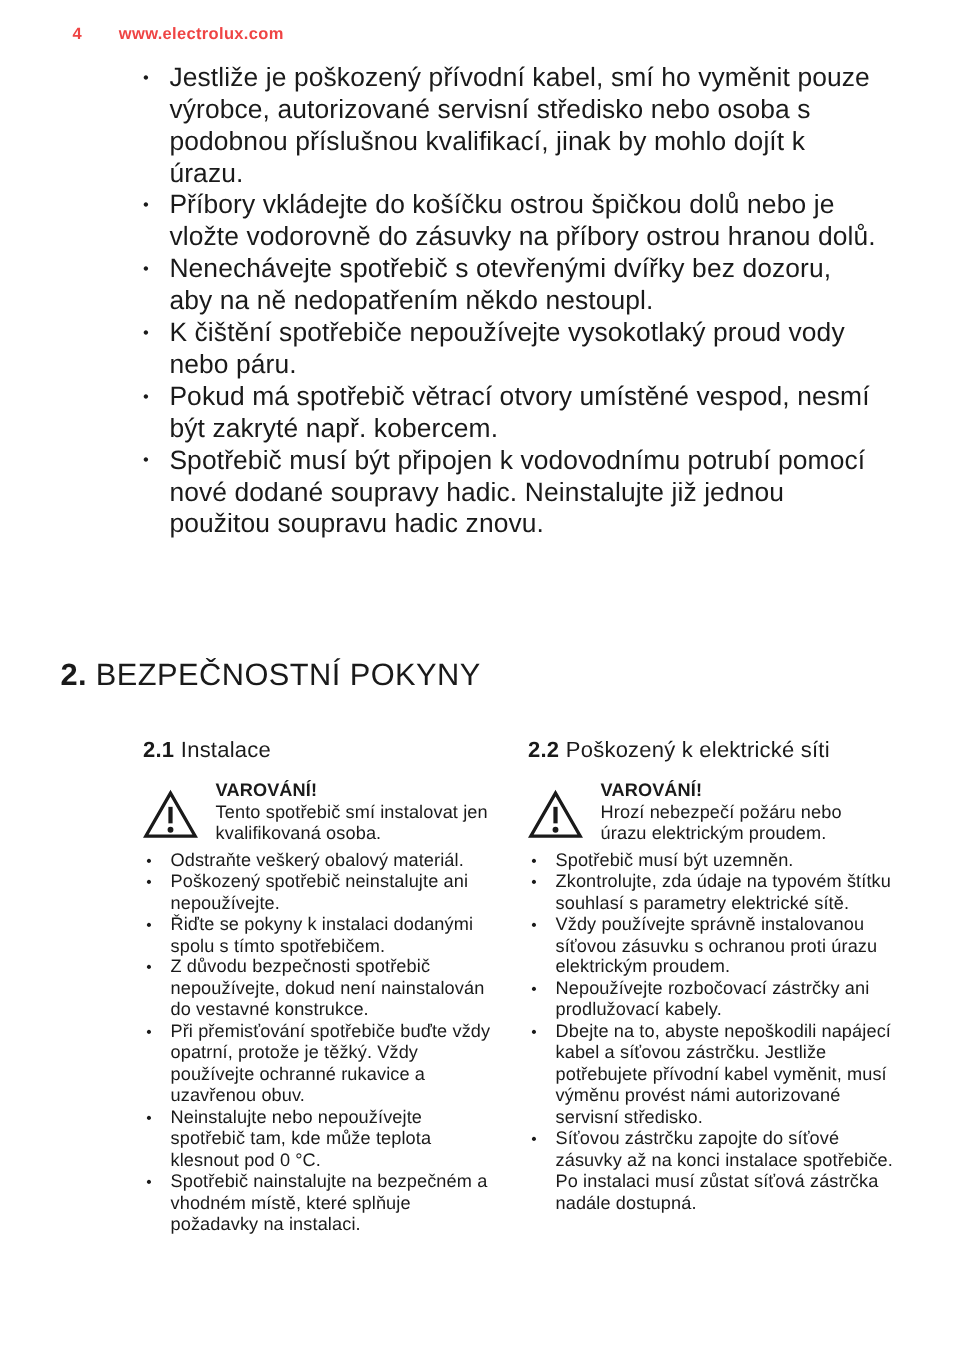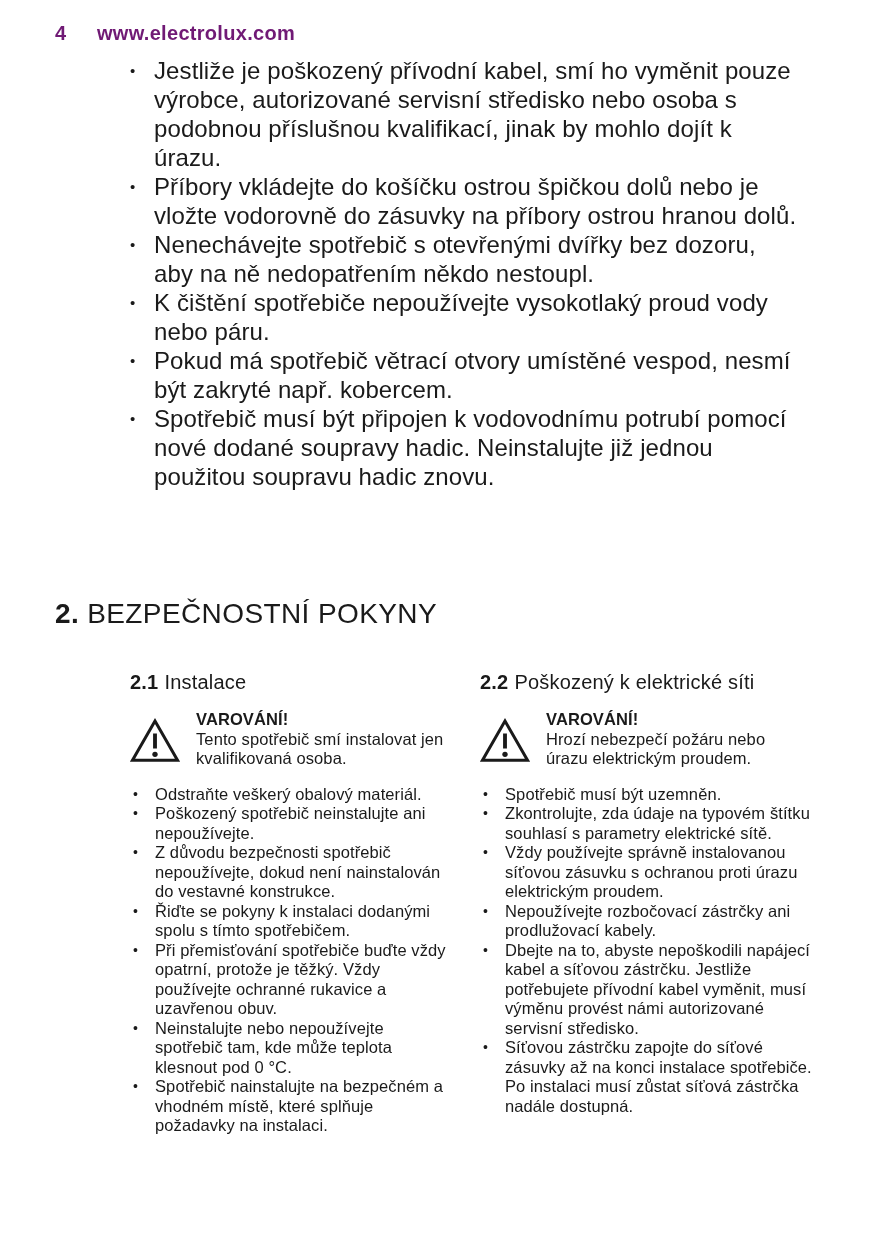--- a/index.html
+++ b/index.html
@@ -13,24 +13,24 @@
     height: 1240px;
     background: #ffffff;
     font-family: "Liberation Sans", sans-serif;
     color: #1a1a1a;
     overflow: hidden;
   }
   
   .page-header {
     position: absolute;
     top: 22px;
-    left: 55px;
-    font-size: 20px;
+    left: 66px;
+    font-size: 15px;
     font-weight: bold;
-    color: #701a75;
+    color: #ef4444;
     letter-spacing: 0.3px;
   }
   .page-header .page-num { display: inline-block; width: 42px; }
   
   .intro-list {
     position: absolute;
     top: 56px;
     left: 128px;
     width: 672px;
     margin: 0;
@@ -98,21 +98,21 @@
   .warn-text {
     margin-left: 16px;
     font-size: 16.5px;
     line-height: 19.5px;
     width: 250px;
     letter-spacing: 0.1px;
   }
   .warn-label { font-weight: bold; }
   
   .col-list {
-    margin: 16px 0 0 0;
+    margin: 4px 0 0 0;
     padding: 0;
     list-style: none;
     font-size: 16.5px;
     line-height: 19.5px;
     letter-spacing: 0.1px;
   }
   .col-list li {
     position: relative;
     padding-left: 25px;
   }
@@ -170,23 +170,23 @@
           <div class="warn-body">Tento spotřebič smí instalovat jen kvalifikovaná osoba.</div>
         </div>
       </div>
 
       <ul class="col-list">
 
           <li><span>Odstraňte veškerý obalový materiál.</span></li>
 
           <li><span>Poškozený spotřebič neinstalujte ani nepoužívejte.</span></li>
 
+          <li><span>Řiďte se pokyny k instalaci dodanými spolu s tímto spotřebičem.</span></li>
+
           <li><span>Z důvodu bezpečnosti spotřebič nepoužívejte, dokud není nainstalován do vestavné konstrukce.</span></li>
-
-          <li><span>Řiďte se pokyny k instalaci dodanými spolu s tímto spotřebičem.</span></li>
 
           <li><span>Při přemisťování spotřebiče buďte vždy opatrní, protože je těžký. Vždy používejte ochranné rukavice a uzavřenou obuv.</span></li>
 
           <li><span>Neinstalujte nebo nepoužívejte spotřebič tam, kde může teplota klesnout pod 0 °C.</span></li>
 
           <li><span>Spotřebič nainstalujte na bezpečném a vhodném místě, které splňuje požadavky na instalaci.</span></li>
         </ul>
     </section>
 
     <section class="col col-right">

